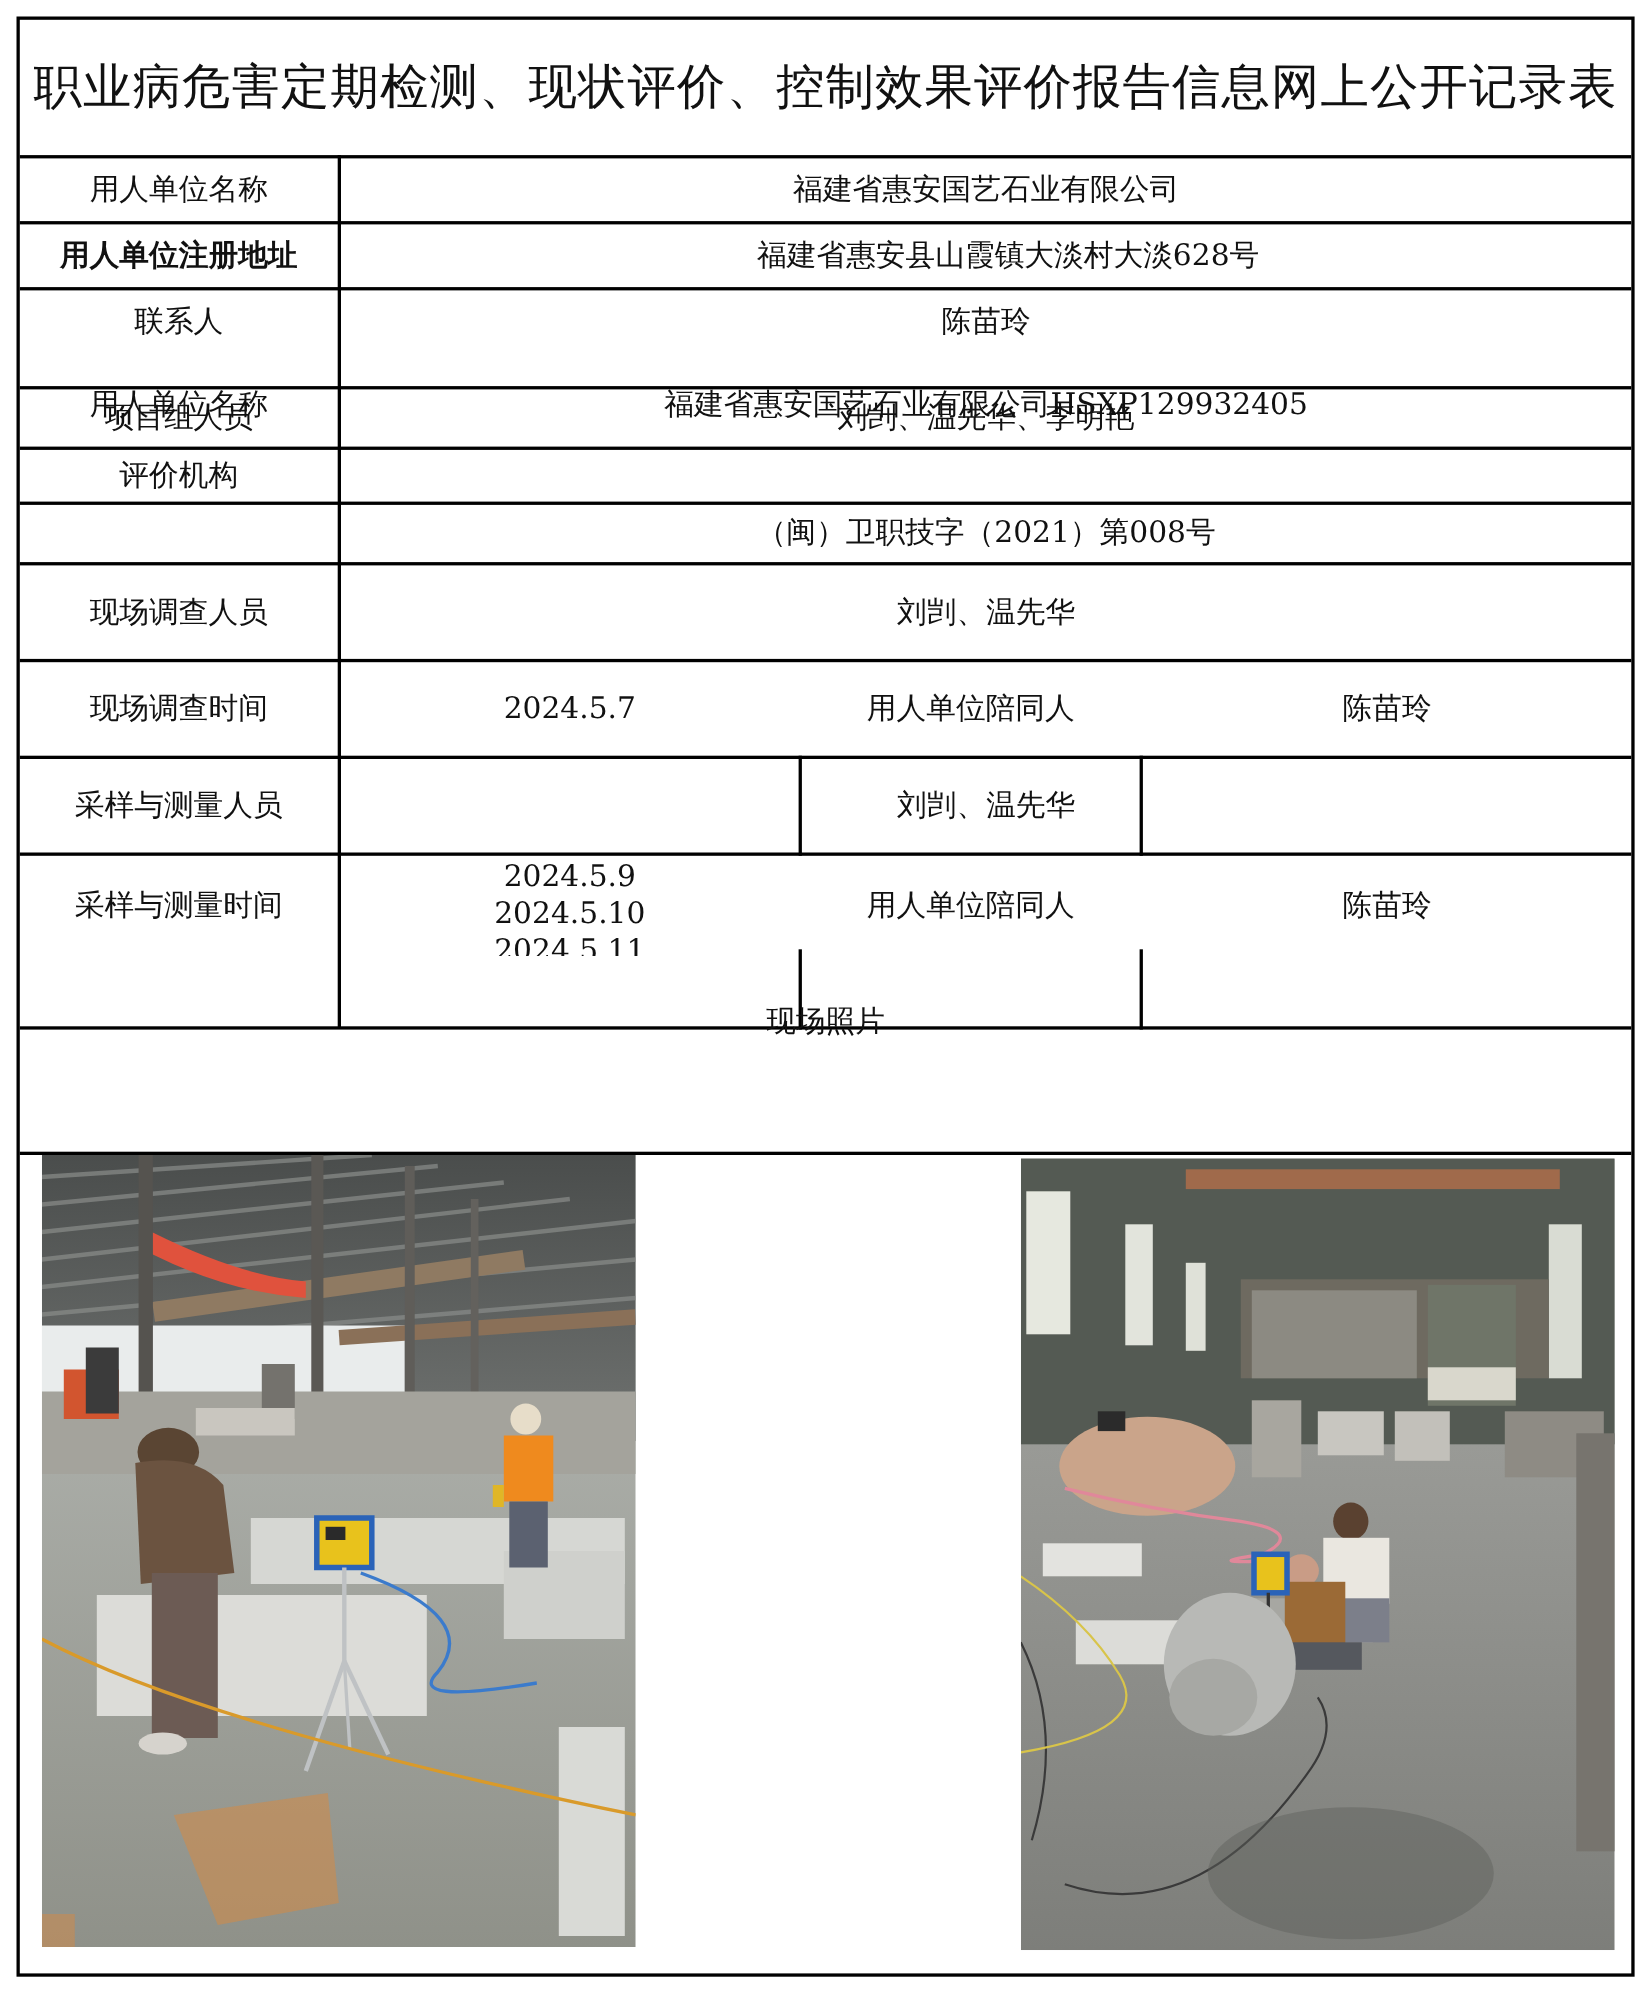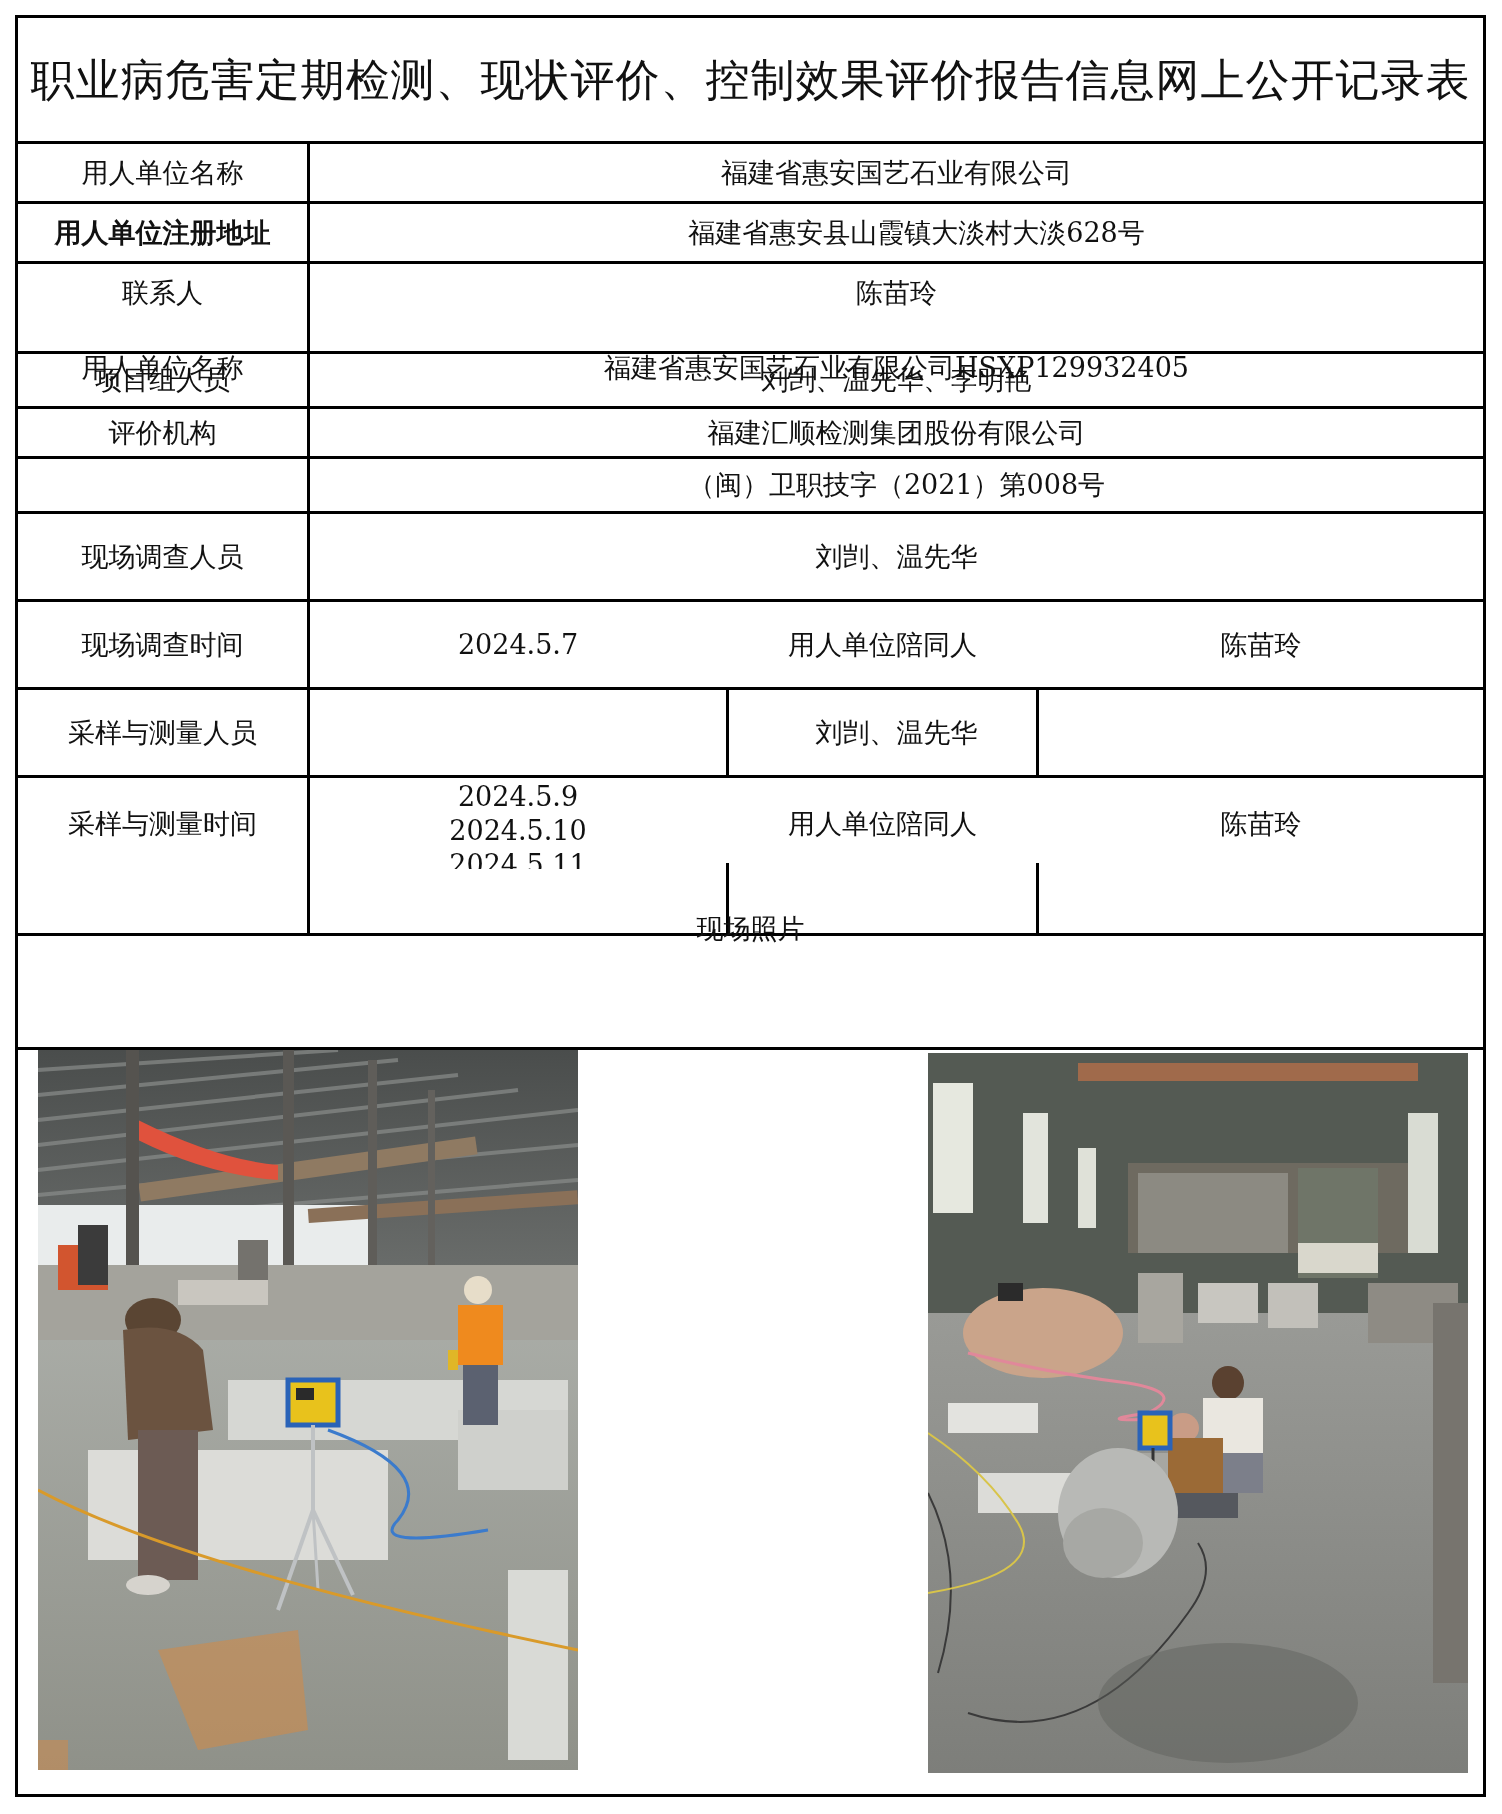--- a/index.html
+++ b/index.html
@@ -53,21 +53,20 @@
   <div class="cell" style="left:0; top:246px; width:289px; height:57px;">联系人</div>
   <div class="cell" style="left:292px; top:246px; width:1173px; height:57px;">陈苗玲</div>
 
   <div class="cell" style="left:0; top:306px; width:289px; height:87px;">用人单位名称</div>
   <div class="cell" style="left:292px; top:306px; width:1173px; height:87px;">福建省惠安国艺石业有限公司HSXP129932405</div>
 
   <div class="cell" style="left:0; top:336px; width:289px; height:52px; top:336px;border-radius:23px;">项目组人员</div>
   <div class="cell" style="left:292px; top:336px; width:1173px; height:52px;">刘剀、温先华、李明艳</div>
 
   <div class="cell" style="left:0; top:391px; width:289px; height:47px;">评价机构</div>
-  <div class="cell" style="left:292px; top:391px; width:1173px; height:47px;">福建汇顺检测集团股份有限公司</div>
 
   <div class="cell" style="left:292px; top:441px; width:1173px; height:52px;">（闽）卫职技字（2021）第008号</div>
 
   <div class="cell" style="left:0; top:496px; width:289px; height:85px;">现场调查人员</div>
   <div class="cell" style="left:292px; top:496px; width:1173px; height:85px;">刘剀、温先华</div>
 
   <div class="cell" style="left:0; top:584px; width:289px; height:85px;">现场调查时间</div>
   <div class="cell" style="left:292px; top:584px; width:416px; height:85px;">2024.5.7</div>
   <div class="cell" style="left:711px; top:584px; width:307px; height:85px;">用人单位陪同人</div>
   <div class="cell" style="left:1021px; top:584px; width:444px; height:85px;">陈苗玲</div>

